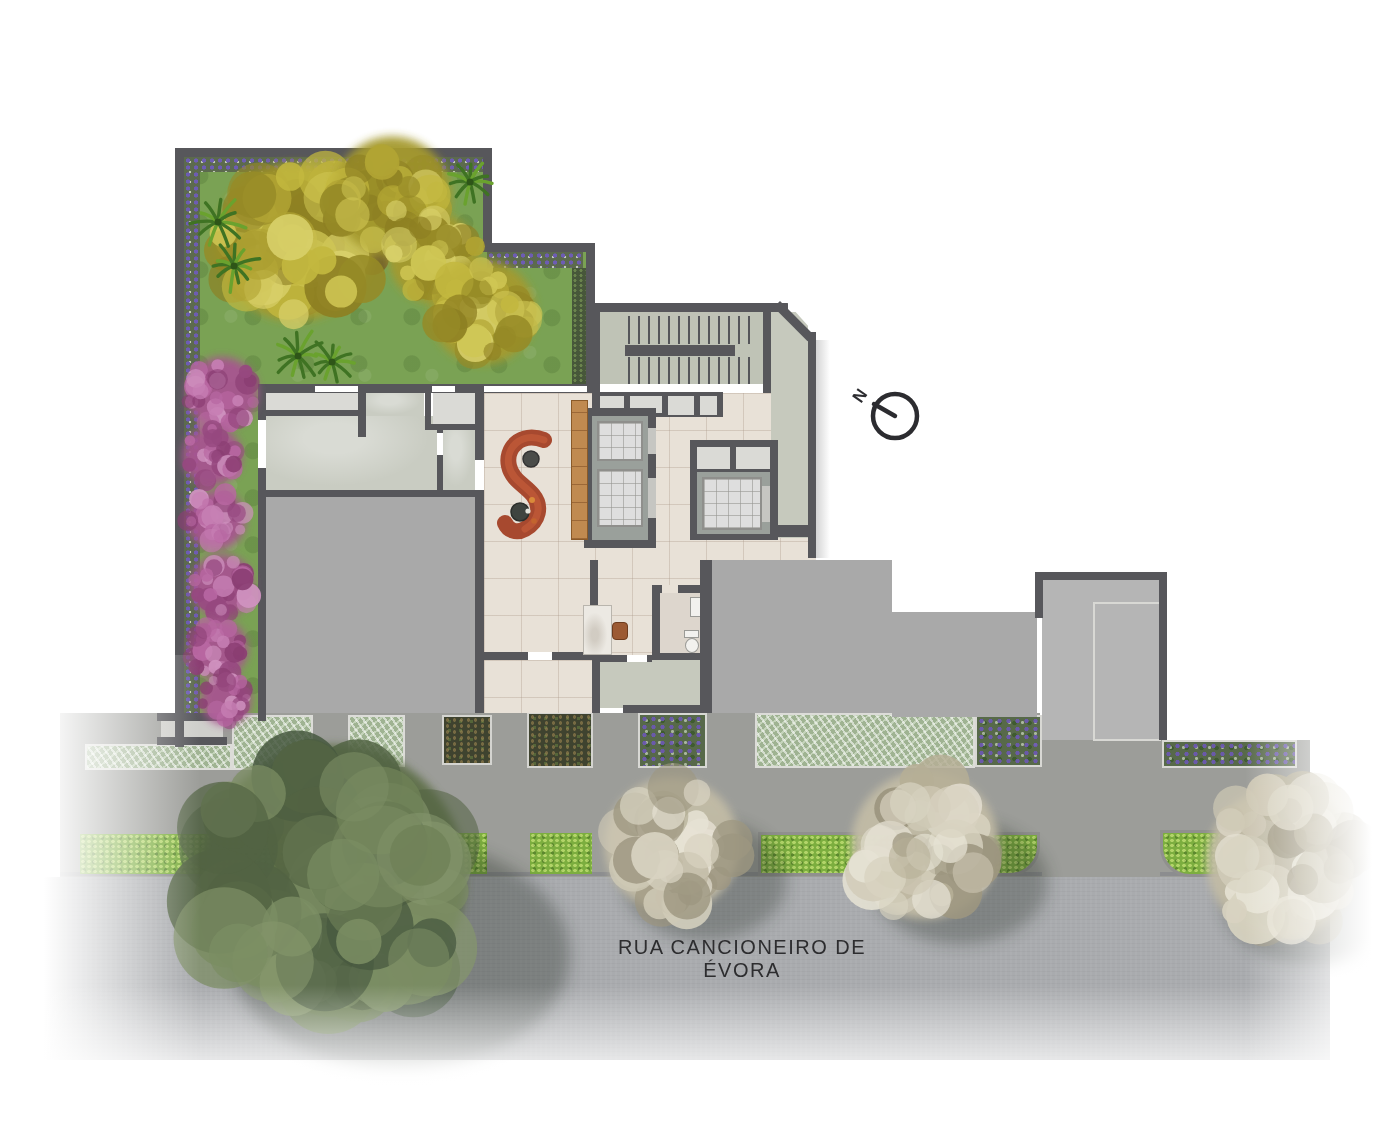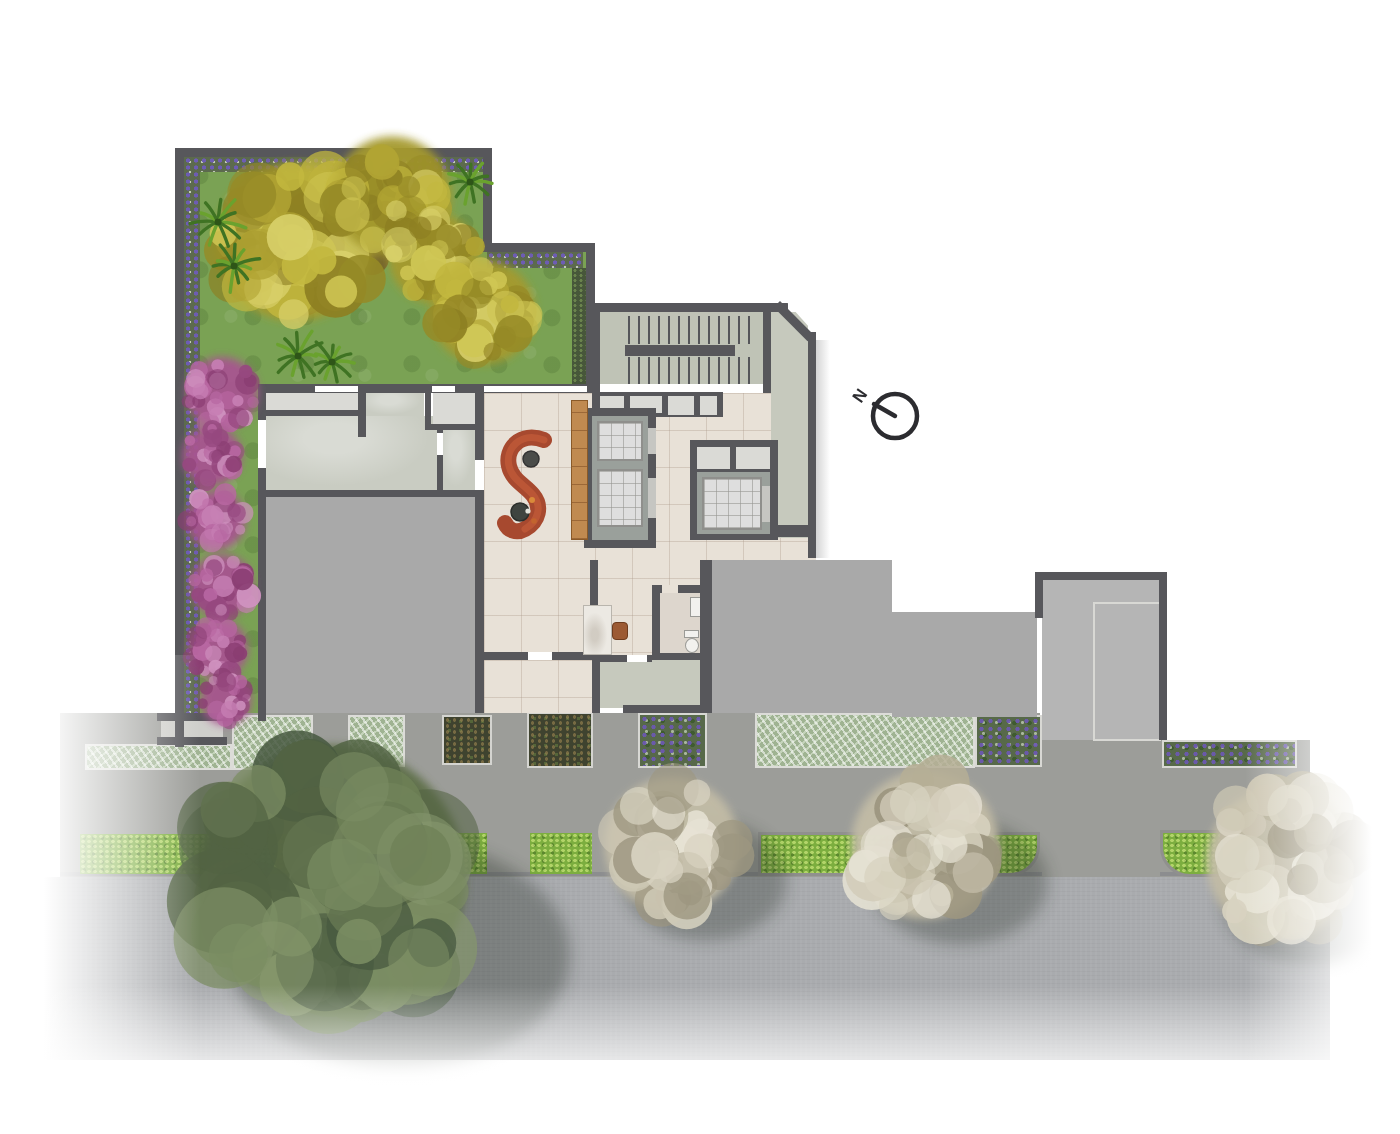--- a/index.html
+++ b/index.html
@@ -823,13 +823,14 @@
       <circle cx="895" cy="416" r="22" fill="none" stroke="#2c2c30" stroke-width="4.5"></circle>
       <line x1="895" y1="416" x2="874" y2="404" stroke="#2c2c30" stroke-width="4.5" stroke-linecap="round"></line>
       <text x="861" y="404" transform="rotate(-55 861 404)" font-family="Liberation Sans, sans-serif" font-size="17" font-weight="bold" fill="#2c2c30">N</text>
     </g>
   </svg>
 
   <div class="abs fadeL" style="left:0;top:655px;width:200px;height:479px;"></div>
   <div class="abs fadeB" style="left:0;top:985px;width:1400px;height:149px;"></div>
   <div class="abs fadeRt" style="left:1245px;top:520px;width:155px;height:614px;"></div>
 
+  <div class="abs street-label" style="left:592px;top:936px;width:300px;height:28px;">RUA CANCIONEIRO DE ÉVORA</div>
 </div>
 
 </body></html>

